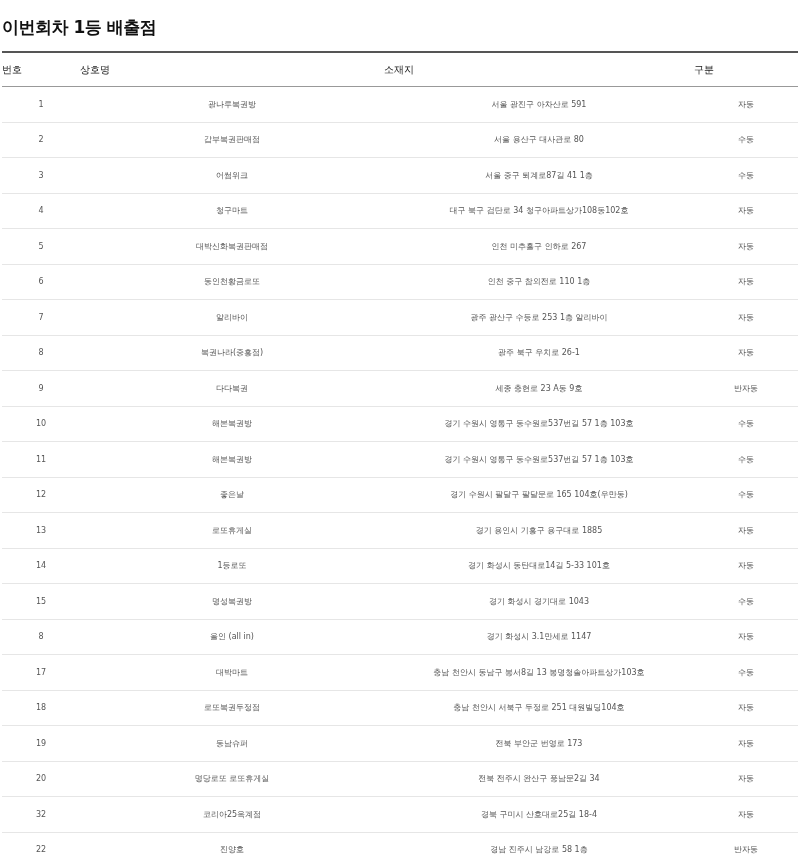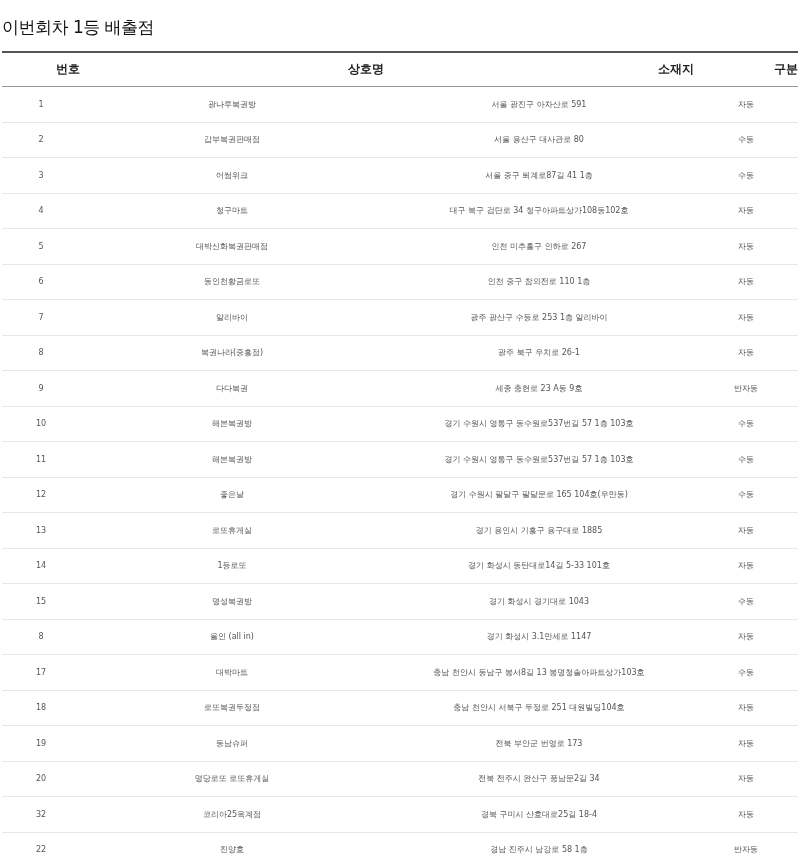--- a/index.html
+++ b/index.html
@@ -13,42 +13,42 @@
     overflow: hidden;
     font-family: "DejaVu Sans", "Liberation Sans", sans-serif;
     color: #333;
   }
   .page-title {
     position: absolute;
     left: 2px;
     top: 16px;
     margin: 0;
     font-size: 17px;
-    font-weight: normal;
+    font-weight: bold;
     color: #111;
     letter-spacing: -0.5px;
   }
   .table-wrap {
     position: absolute;
     left: 2px;
     top: 51px;
     width: 796px;
   }
   table {
     width: 100%;
     border-collapse: collapse;
     table-layout: fixed;
     border-top: 2px solid #555;
   }
   th {
     height: 33px;
-    font-size: 12px;
-    font-weight: bold;
+    font-size: 10px;
+    font-weight: normal;
     color: #222;
-    text-align: right;
+    text-align: left;
     border-bottom: 1px solid #999;
     padding: 0;
   }
   td {
     height: 34.5px;
     font-size: 8px;
     color: #555;
     text-align: center;
     border-bottom: 1px solid #e6e6e6;
     padding: 0;

